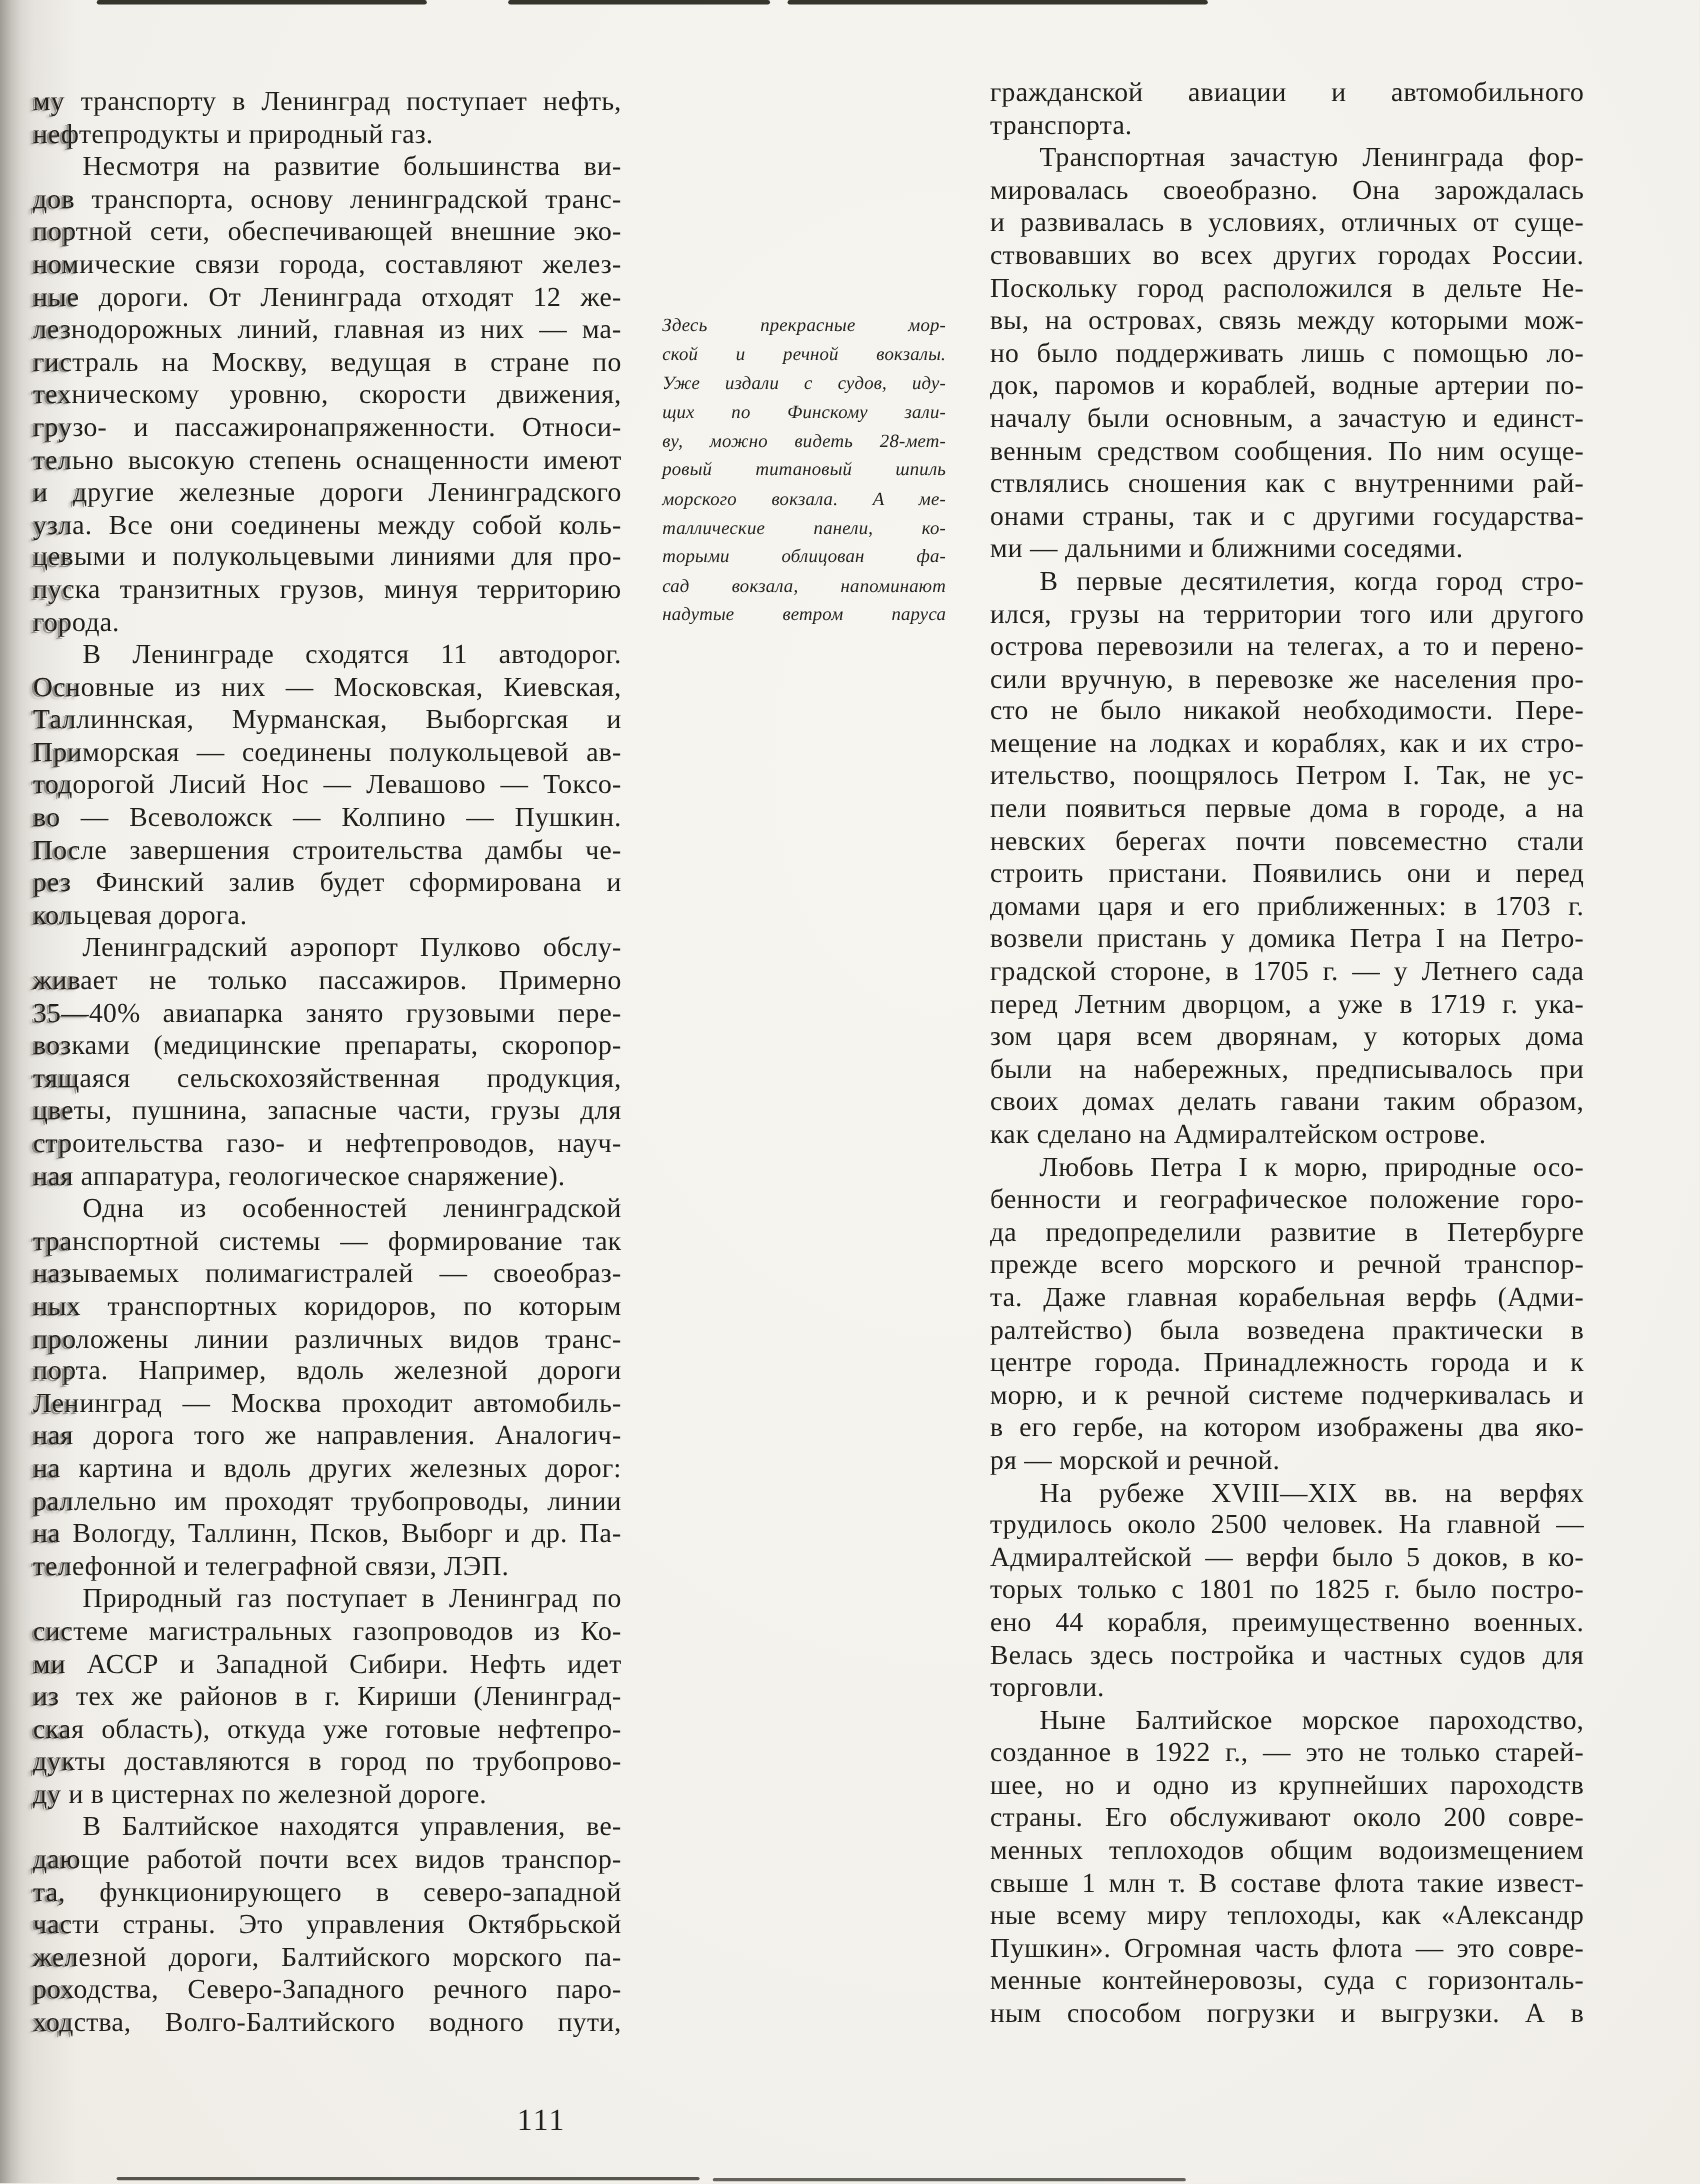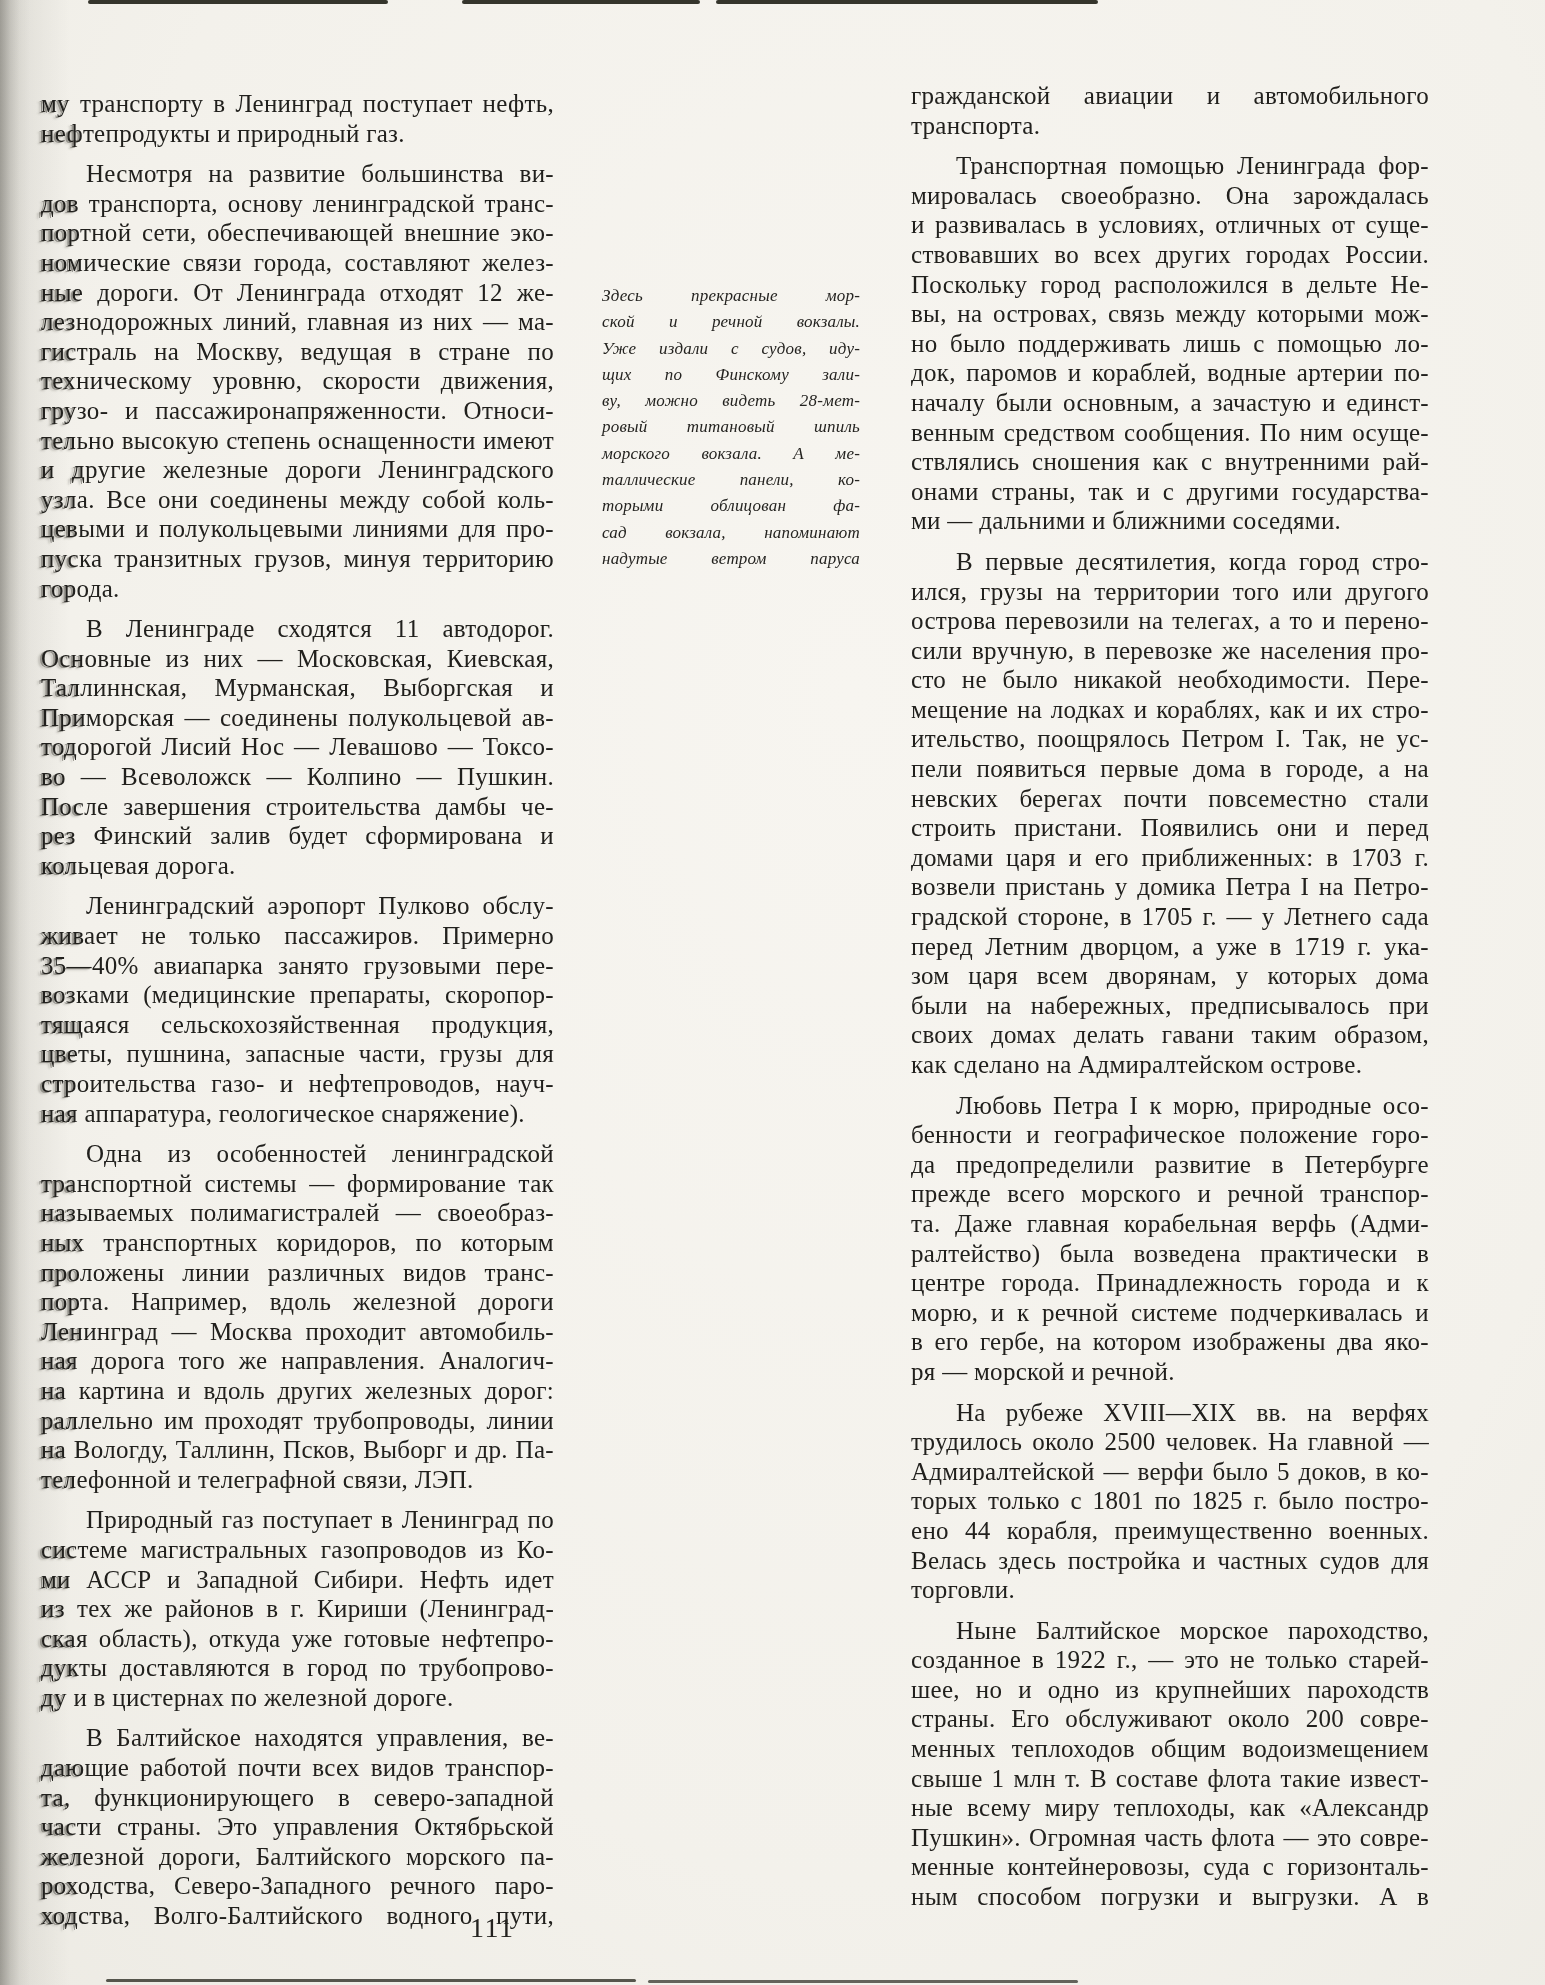--- a/index.html
+++ b/index.html
@@ -26,21 +26,21 @@
   .scanline{position:absolute;background:#1a1a11;opacity:.88;border-radius:2px;}
   .sl-t1{left:88px;top:0;width:300px;height:4px;}
   .sl-t2{left:462px;top:0;width:238px;height:4px;}
   .sl-t3{left:716px;top:0;width:382px;height:4px;}
   .sl-b1{left:106px;top:1979px;width:530px;height:3px;opacity:.72;}
   .sl-b2{left:648px;top:1980px;width:430px;height:3px;opacity:.66;}
 
   .col{position:absolute;font-size:25px;line-height:29.6px;letter-spacing:.3px;}
   .col-left{left:30px;top:78px;width:535px;}
   .col-right{left:900px;top:70px;width:540px;}
-  .para{margin:11px;}
+  .para{margin:0;}
   .line{
     text-align:justify;
     text-align-last:justify;
     white-space:normal;
     min-height:29.6px;
   }
   .line.ind{text-indent:45px;}
   .line.last{text-align-last:left;}
 
   
@@ -163,21 +163,21 @@
       <div class="cap-line">сад вокзала, напоминают</div>
       <div class="cap-line">надутые ветром паруса</div>
     </div>
 
   <div class="col col-right">
       <div class="para">
         <div class="line">гражданской авиации и автомобильного</div>
         <div class="line last">транспорта.</div>
       </div>
       <div class="para">
-        <div class="line ind">Транспортная помощью Ленинграда фор-</div>
+        <div class="line ind">Транспортная зачастую Ленинграда фор-</div>
         <div class="line">мировалась своеобразно. Она зарождалась</div>
         <div class="line">и развивалась в условиях, отличных от суще-</div>
         <div class="line">ствовавших во всех других городах России.</div>
         <div class="line">Поскольку город расположился в дельте Не-</div>
         <div class="line">вы, на островах, связь между которыми мож-</div>
         <div class="line">но было поддерживать лишь с помощью ло-</div>
         <div class="line">док, паромов и кораблей, водные артерии по-</div>
         <div class="line">началу были основным, а зачастую и единст-</div>
         <div class="line">венным средством сообщения. По ним осуще-</div>
         <div class="line">ствлялись сношения как с внутренними рай-</div>

